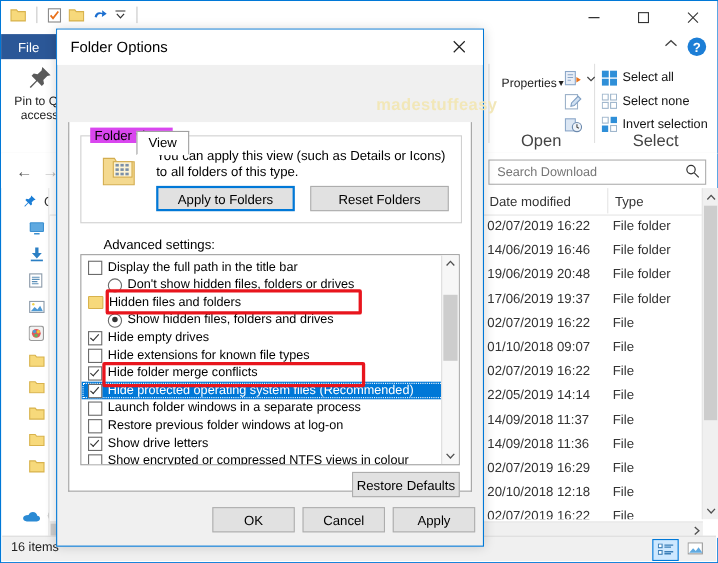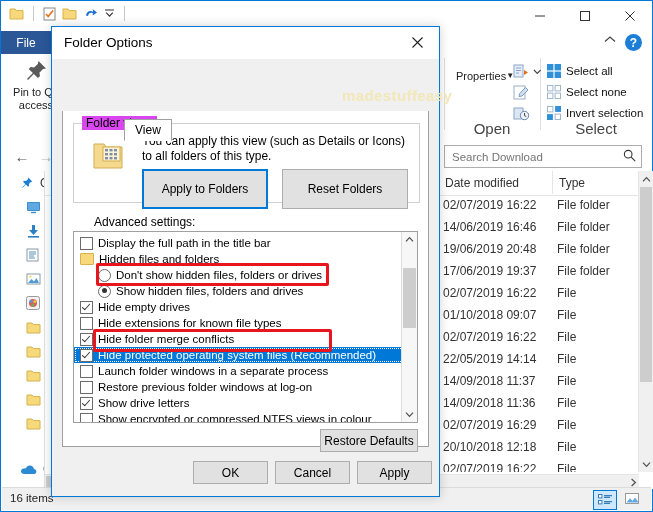--- a/index.html
+++ b/index.html
@@ -101,21 +101,21 @@
   .dtab{position:absolute;top:2px;height:20px;padding:0 10px;display:flex;align-items:center;font-size:12px;
         color:#000;background:#e9e9e9;border:1px solid #a0a0a0;box-sizing:border-box;margin-top:29px;}
   .dtab.active{top:0;height:22px;background:#fff;border-bottom:1px solid #fff;z-index:2;}
 
   .dlgbody{position:absolute;left:10px;top:84px;width:367px;height:336px;background:#fff;
            border:1px solid #a0a0a0;border-top:none;box-sizing:border-box;}
 
   .fieldset{position:absolute;left:10px;top:12px;width:345px;height:78px;border:1px solid #d0d0d0;}
   .fs-legend{position:absolute;left:8px;top:-8px;background:#d946ef;padding:0 4px;font-size:12px;color:#000;}
   .fs-text{position:absolute;left:68px;top:10px;width:265px;font-size:12px;color:#000;line-height:15px;}
-  .winbtn{height:40px;background:#e1e1e1;border:1px solid #adadad;font-size:12px;color:#000;
+  .winbtn{height:23px;background:#e1e1e1;border:1px solid #adadad;font-size:12px;color:#000;
           display:flex;align-items:center;justify-content:center;font-family:"Liberation Sans",sans-serif;box-sizing:border-box;}
   .winbtn.primary{border:2px solid #0078d7;}
 
   .adv-label{position:absolute;left:10px;top:104px;font-size:12px;color:#000;margin-left:21px;}
   .advlist{position:absolute;left:10px;top:120px;width:345px;height:192px;background:#fff;
            border:1px solid #a0a0a0;box-sizing:border-box;overflow:hidden;}
   .advrow{height:16px;display:flex;align-items:center;gap:5px;font-size:11.5px;color:#000;padding-left:6px;white-space:nowrap;}
   .advrow.lvl1{padding-left:24px;}
   .advrow.sel{background:#0078d7;color:#fff;outline:1px dotted #fff;outline-offset:-2px;}
   .cbx{width:11px;height:11px;border:1px solid #6b6b6b;background:#fff;display:inline-block;position:relative;flex:none;}
@@ -539,28 +539,28 @@
       <div class="adv-label">Advanced settings:</div>
 
       <div class="advlist">
         <div style="padding-top:3px;width:330px;">
 
           <div class="advrow">
             <span class="cbx"></span>
             <span>Display the full path in the title bar</span>
           </div>
 
-          <div class="advrow">
-            <span class="folderglyph"></span>
-            <span>Hidden files and folders</span>
-          </div>
-
           <div class="advrow lvl1">
             <span class="rdo"></span>
             <span>Don't show hidden files, folders or drives</span>
+          </div>
+
+          <div class="advrow">
+            <span class="folderglyph"></span>
+            <span>Hidden files and folders</span>
           </div>
 
           <div class="advrow lvl1">
             <span class="rdo checked"></span>
             <span>Show hidden files, folders and drives</span>
           </div>
 
           <div class="advrow">
             <span class="cbx checked"></span>
             <span>Hide empty drives</span>

